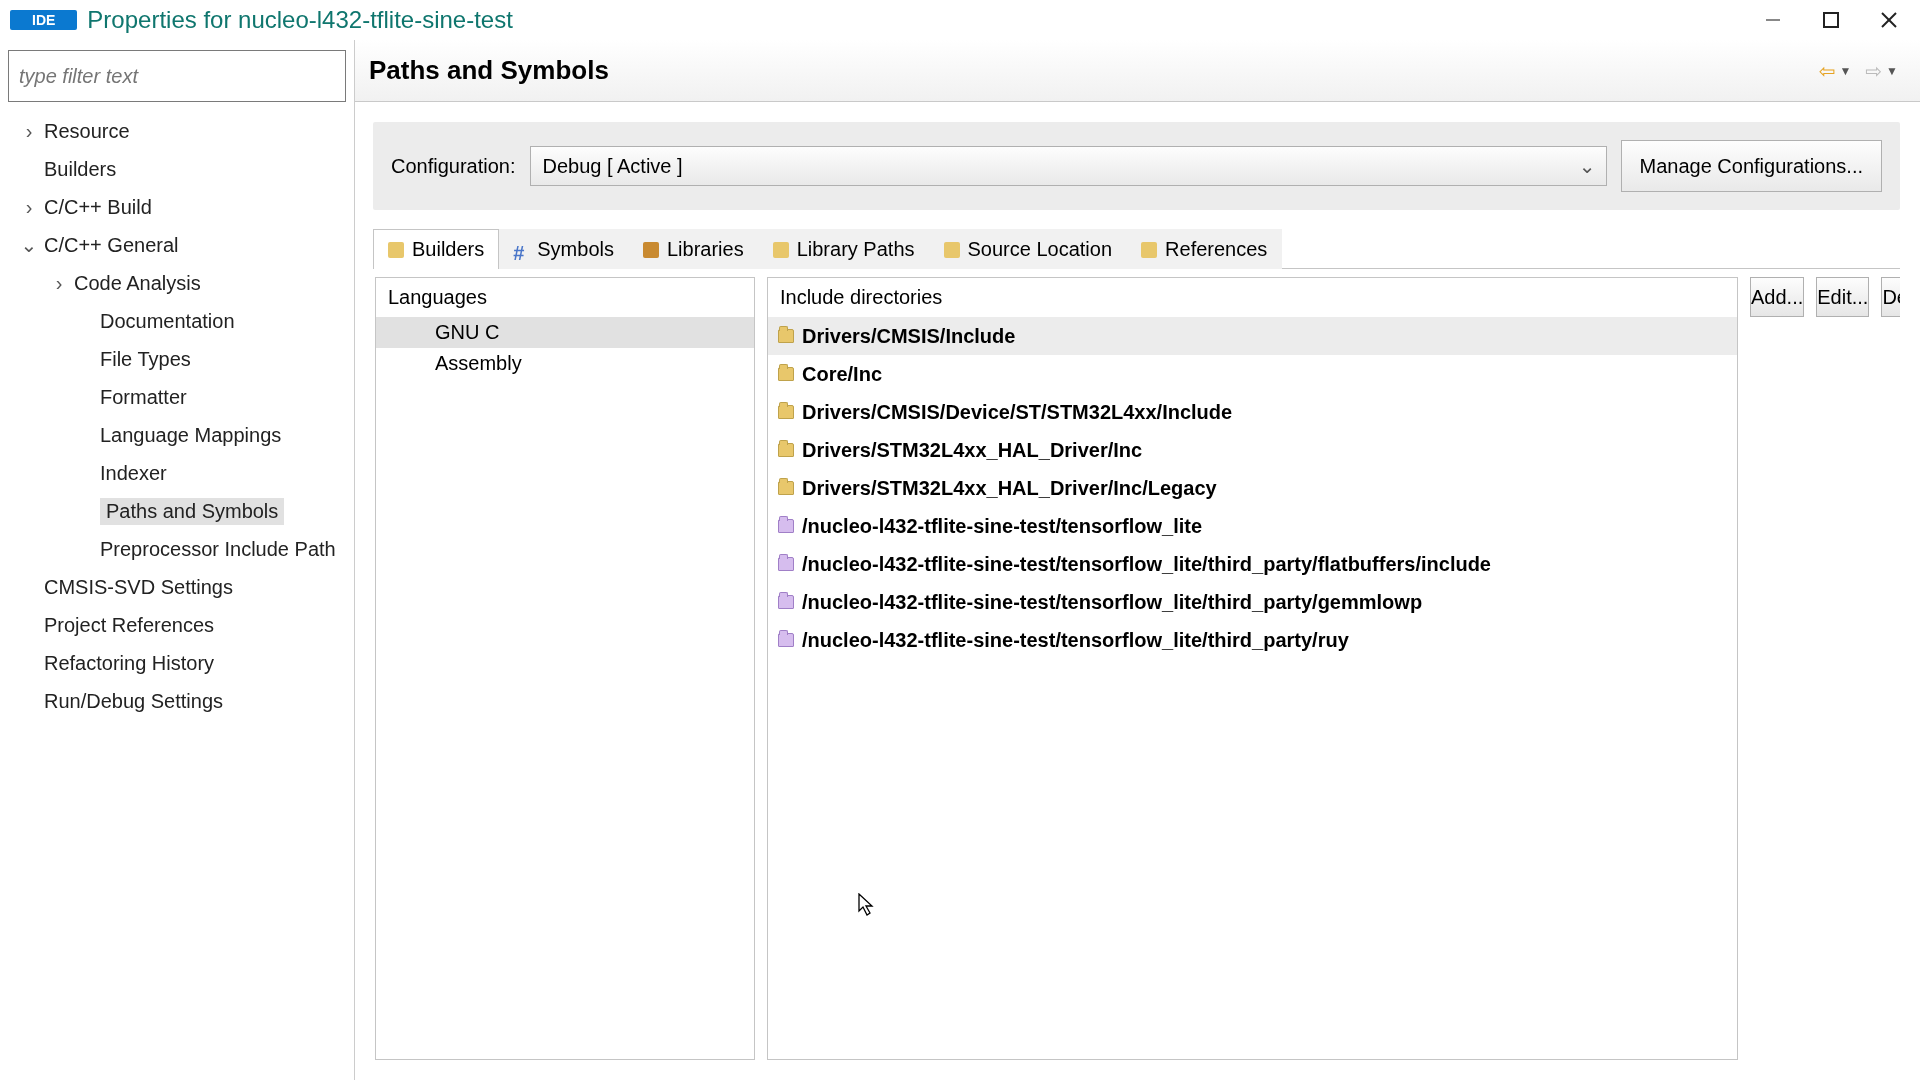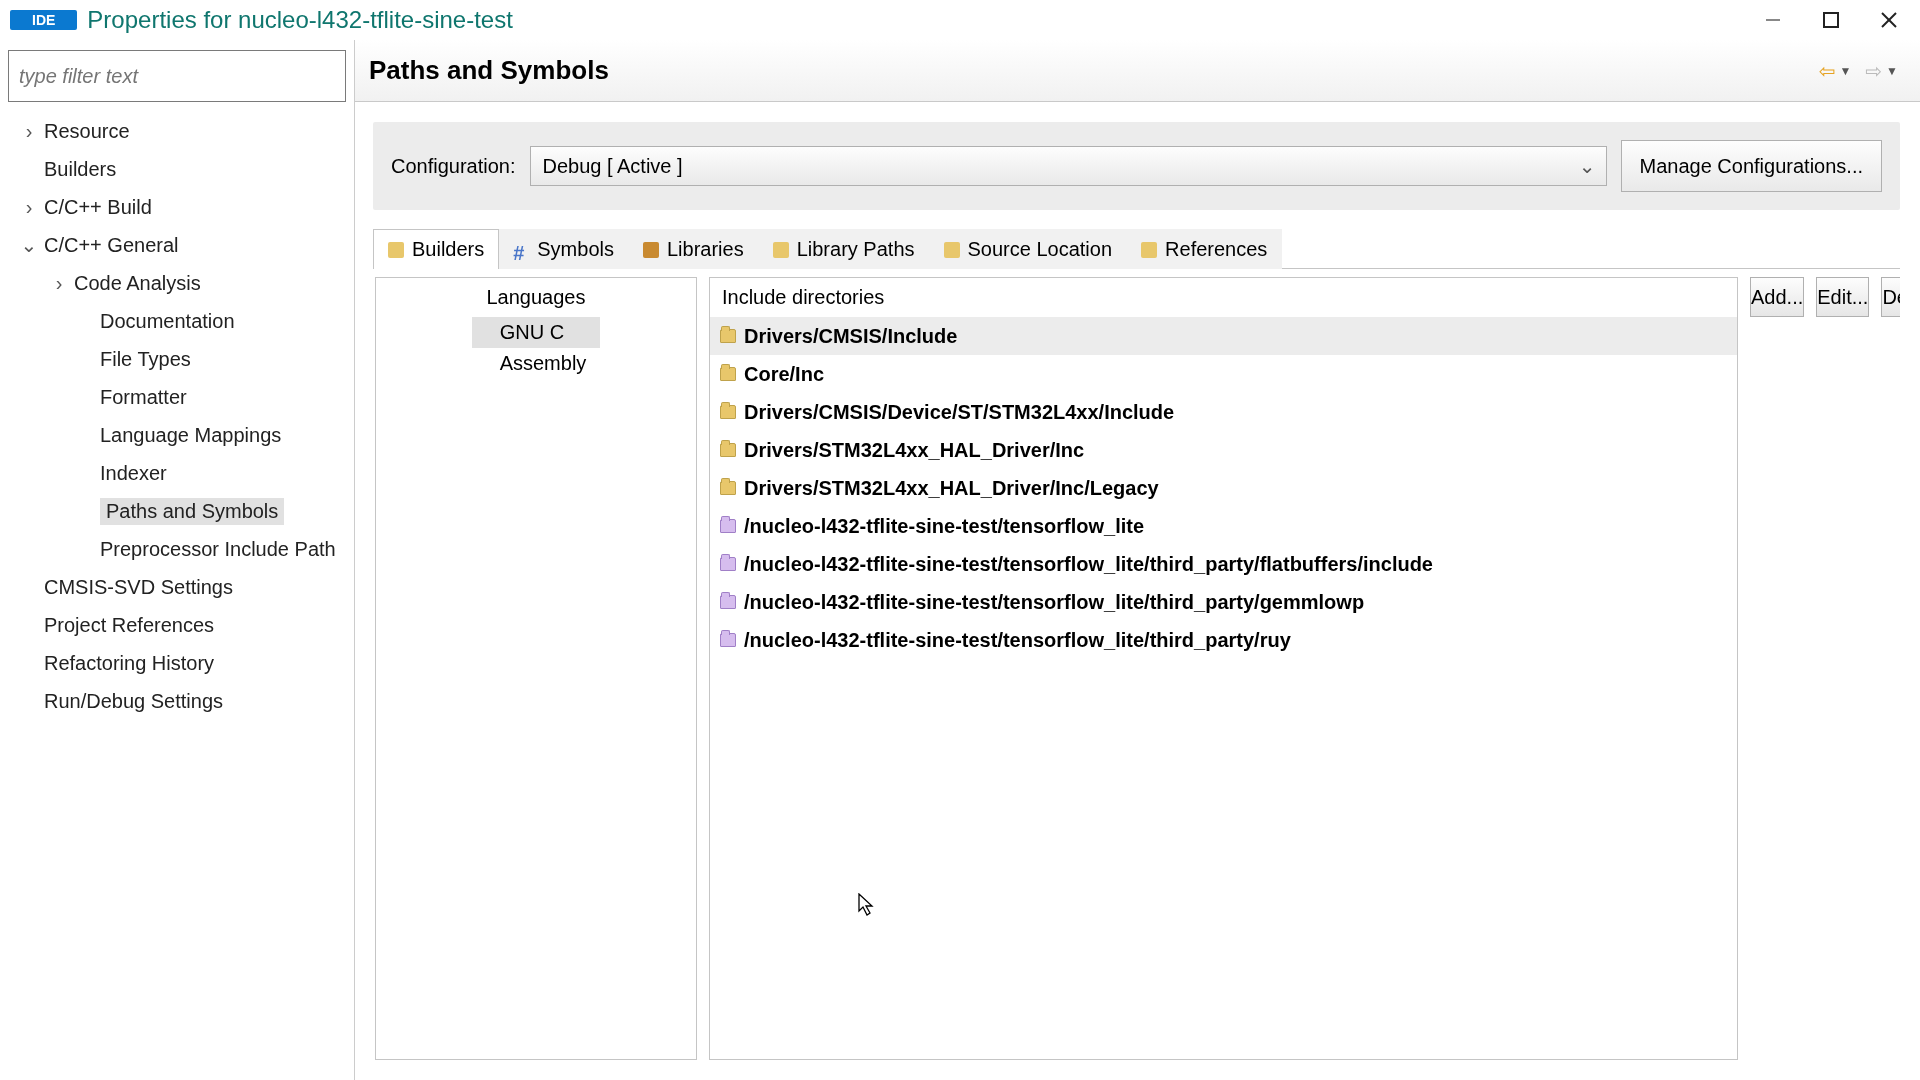--- a/index.html
+++ b/index.html
@@ -156,29 +156,29 @@
   flex: 1;
   overflow: hidden;
 }
 .lang-box, .dirs-box {
   border: 1px solid #c5c5c5;
   background: #fff;
   display: flex;
   flex-direction: column;
   overflow: hidden;
 }
-.lang-box { width: 322px; align-items: center; }
+.lang-box { width: 380px; }
 .dirs-box { flex: 1; }
 .box-title {
   padding: 8px 12px 8px 12px;
   font-size: 20px;
 }
 .lang-list { list-style: none; }
 .lang-list li {
-  padding: 4px 14px 4px 28px;
+  padding: 4px 14px 4px 59px;
   font-size: 20px;
 }
 .lang-list li.selected { background: #e1e1e1; }
 
 .dir-list { list-style: none; text-align: center; }
 .dir-list li {
   display: flex;
   align-items: center;
   gap: 8px;
   padding: 3px 10px;

